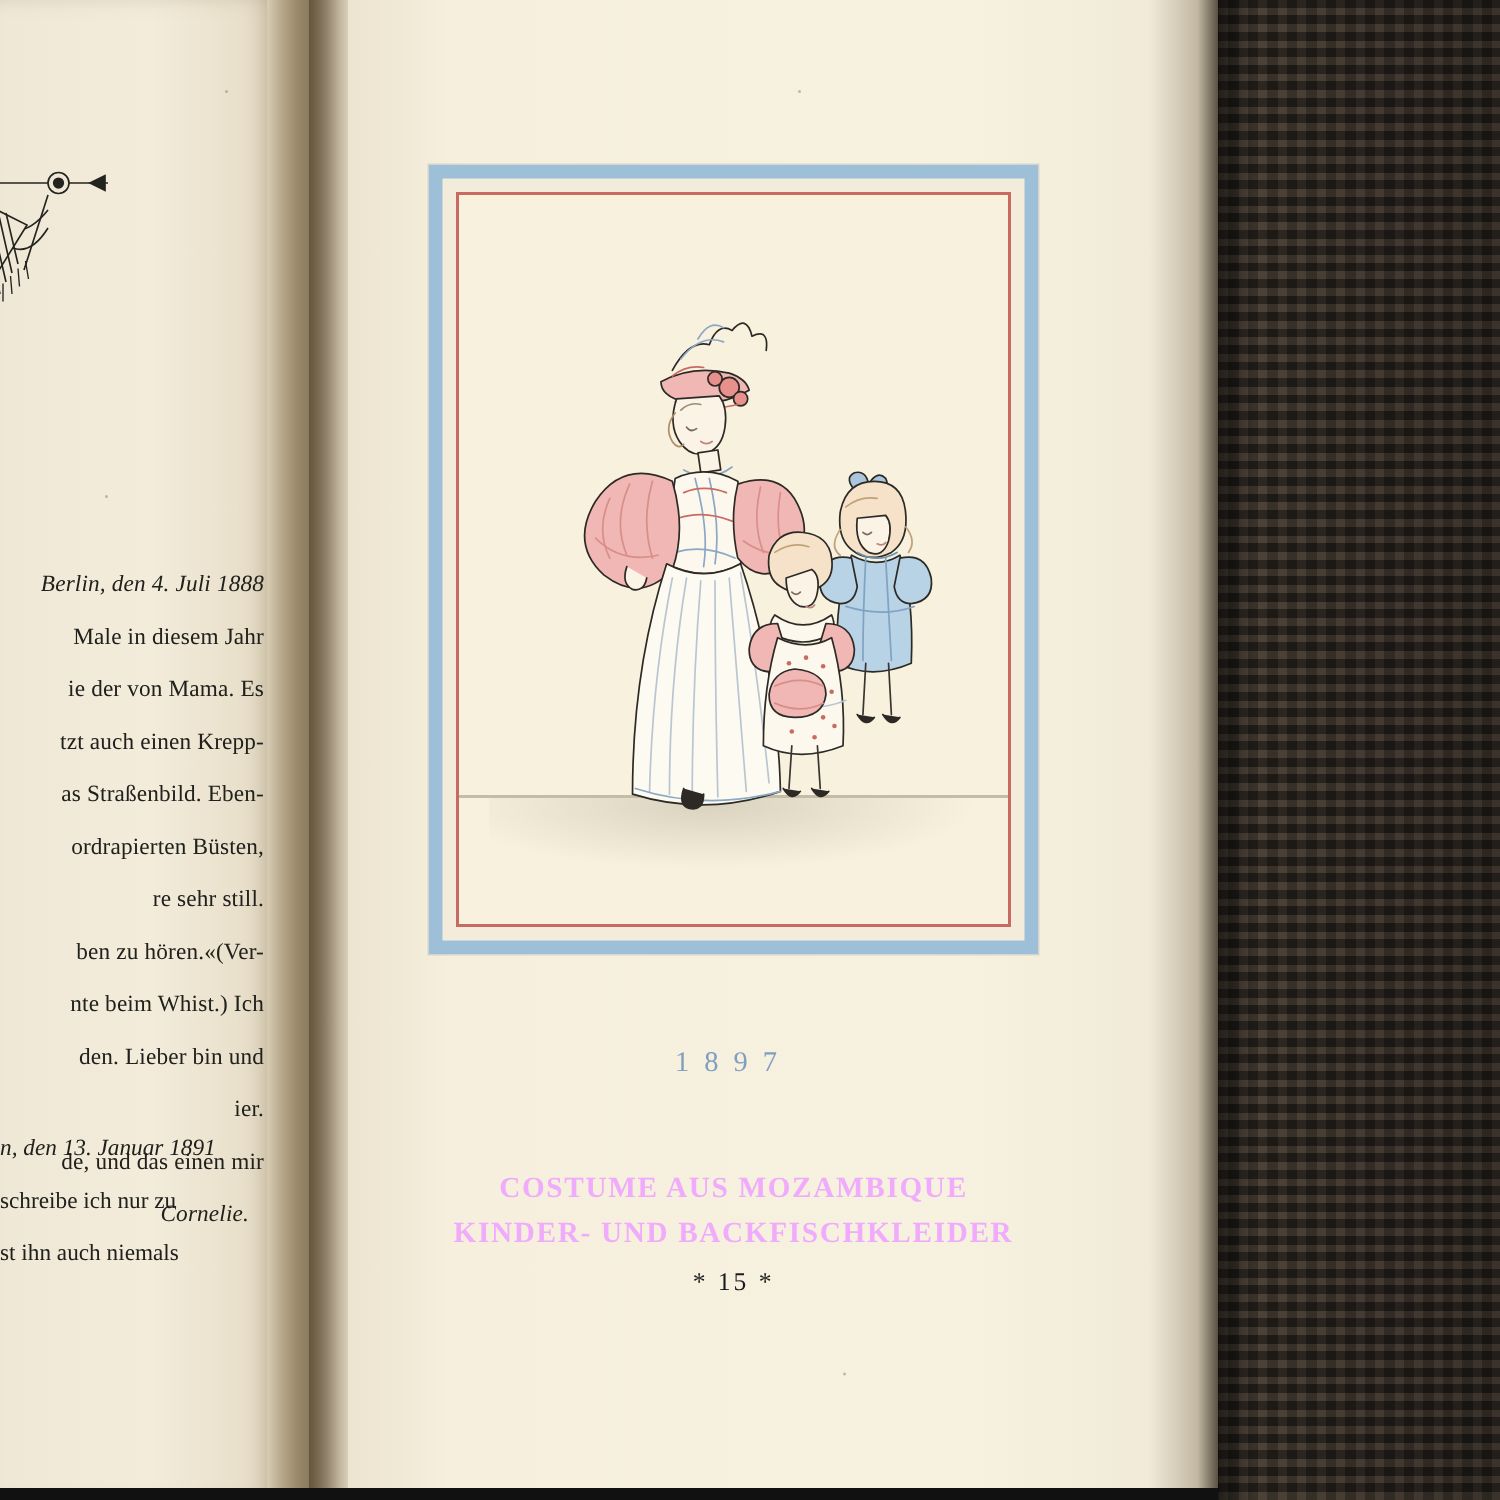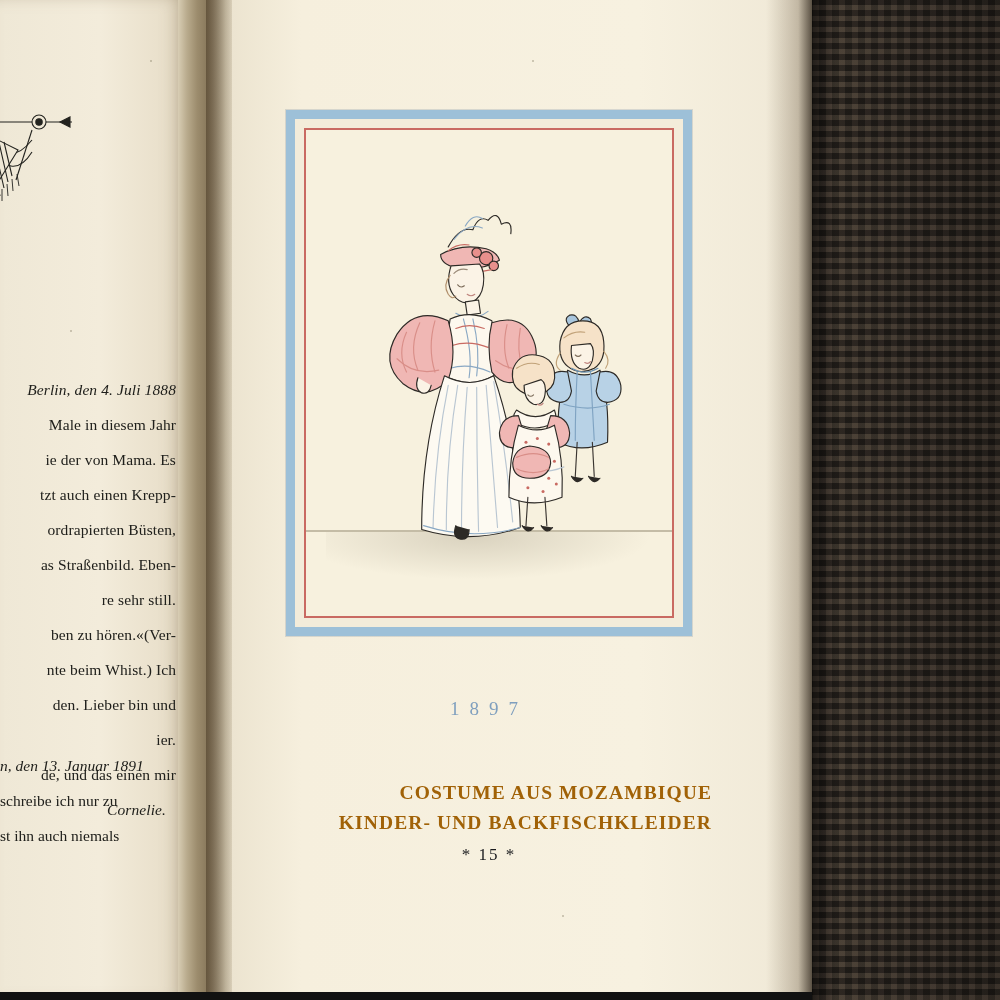--- a/index.html
+++ b/index.html
@@ -211,22 +211,22 @@
     font-size: 19px;
     letter-spacing: 10px;
   }
 
   
   .caption {
     position: absolute;
     left: 266px;
     top: 778px;
     width: 446px;
-    text-align: right;
-    color: #a16207;
+    text-align: center;
+    color: #f0abfc;
     font-family: "Liberation Serif", serif;
     font-weight: bold;
     font-size: 19.5px;
     letter-spacing: 1.1px;
     line-height: 30px;
   }
   .folio {
     position: absolute;
     left: 266px;
     top: 845px;
@@ -291,22 +291,22 @@
           <path d="M-6 148 q8 -18 18 -18 q12 0 16 18"></path>
           <path d="M-2 132 q6 -14 14 -14"></path>
         </g>
       </svg>
 
       <div class="left-text">
         <div class="ln it"><span>Berlin, den 4. Juli 1888</span></div>
         <div class="ln"><span>Male in diesem Jahr</span></div>
         <div class="ln"><span>ie der von Mama. Es</span></div>
         <div class="ln"><span>tzt auch einen Krepp-</span></div>
+        <div class="ln"><span>as Straßenbild. Eben-</span></div>
         <div class="ln"><span>ordrapierten Büsten,</span></div>
-        <div class="ln"><span>as Straßenbild. Eben-</span></div>
         <div class="ln"><span>re sehr still.</span></div>
         <div class="ln"><span>ben zu hören.«(Ver-</span></div>
         <div class="ln"><span>nte beim Whist.) Ich</span></div>
         <div class="ln"><span>den. Lieber bin und</span></div>
         <div class="ln"><span>ier.</span></div>
         <div class="ln"><span>de, und das einen mir</span></div>
         <div class="ln it" style="padding-right:10px"><span>Cornelie.</span></div>
       </div>
 
       <div class="left-text-2">

